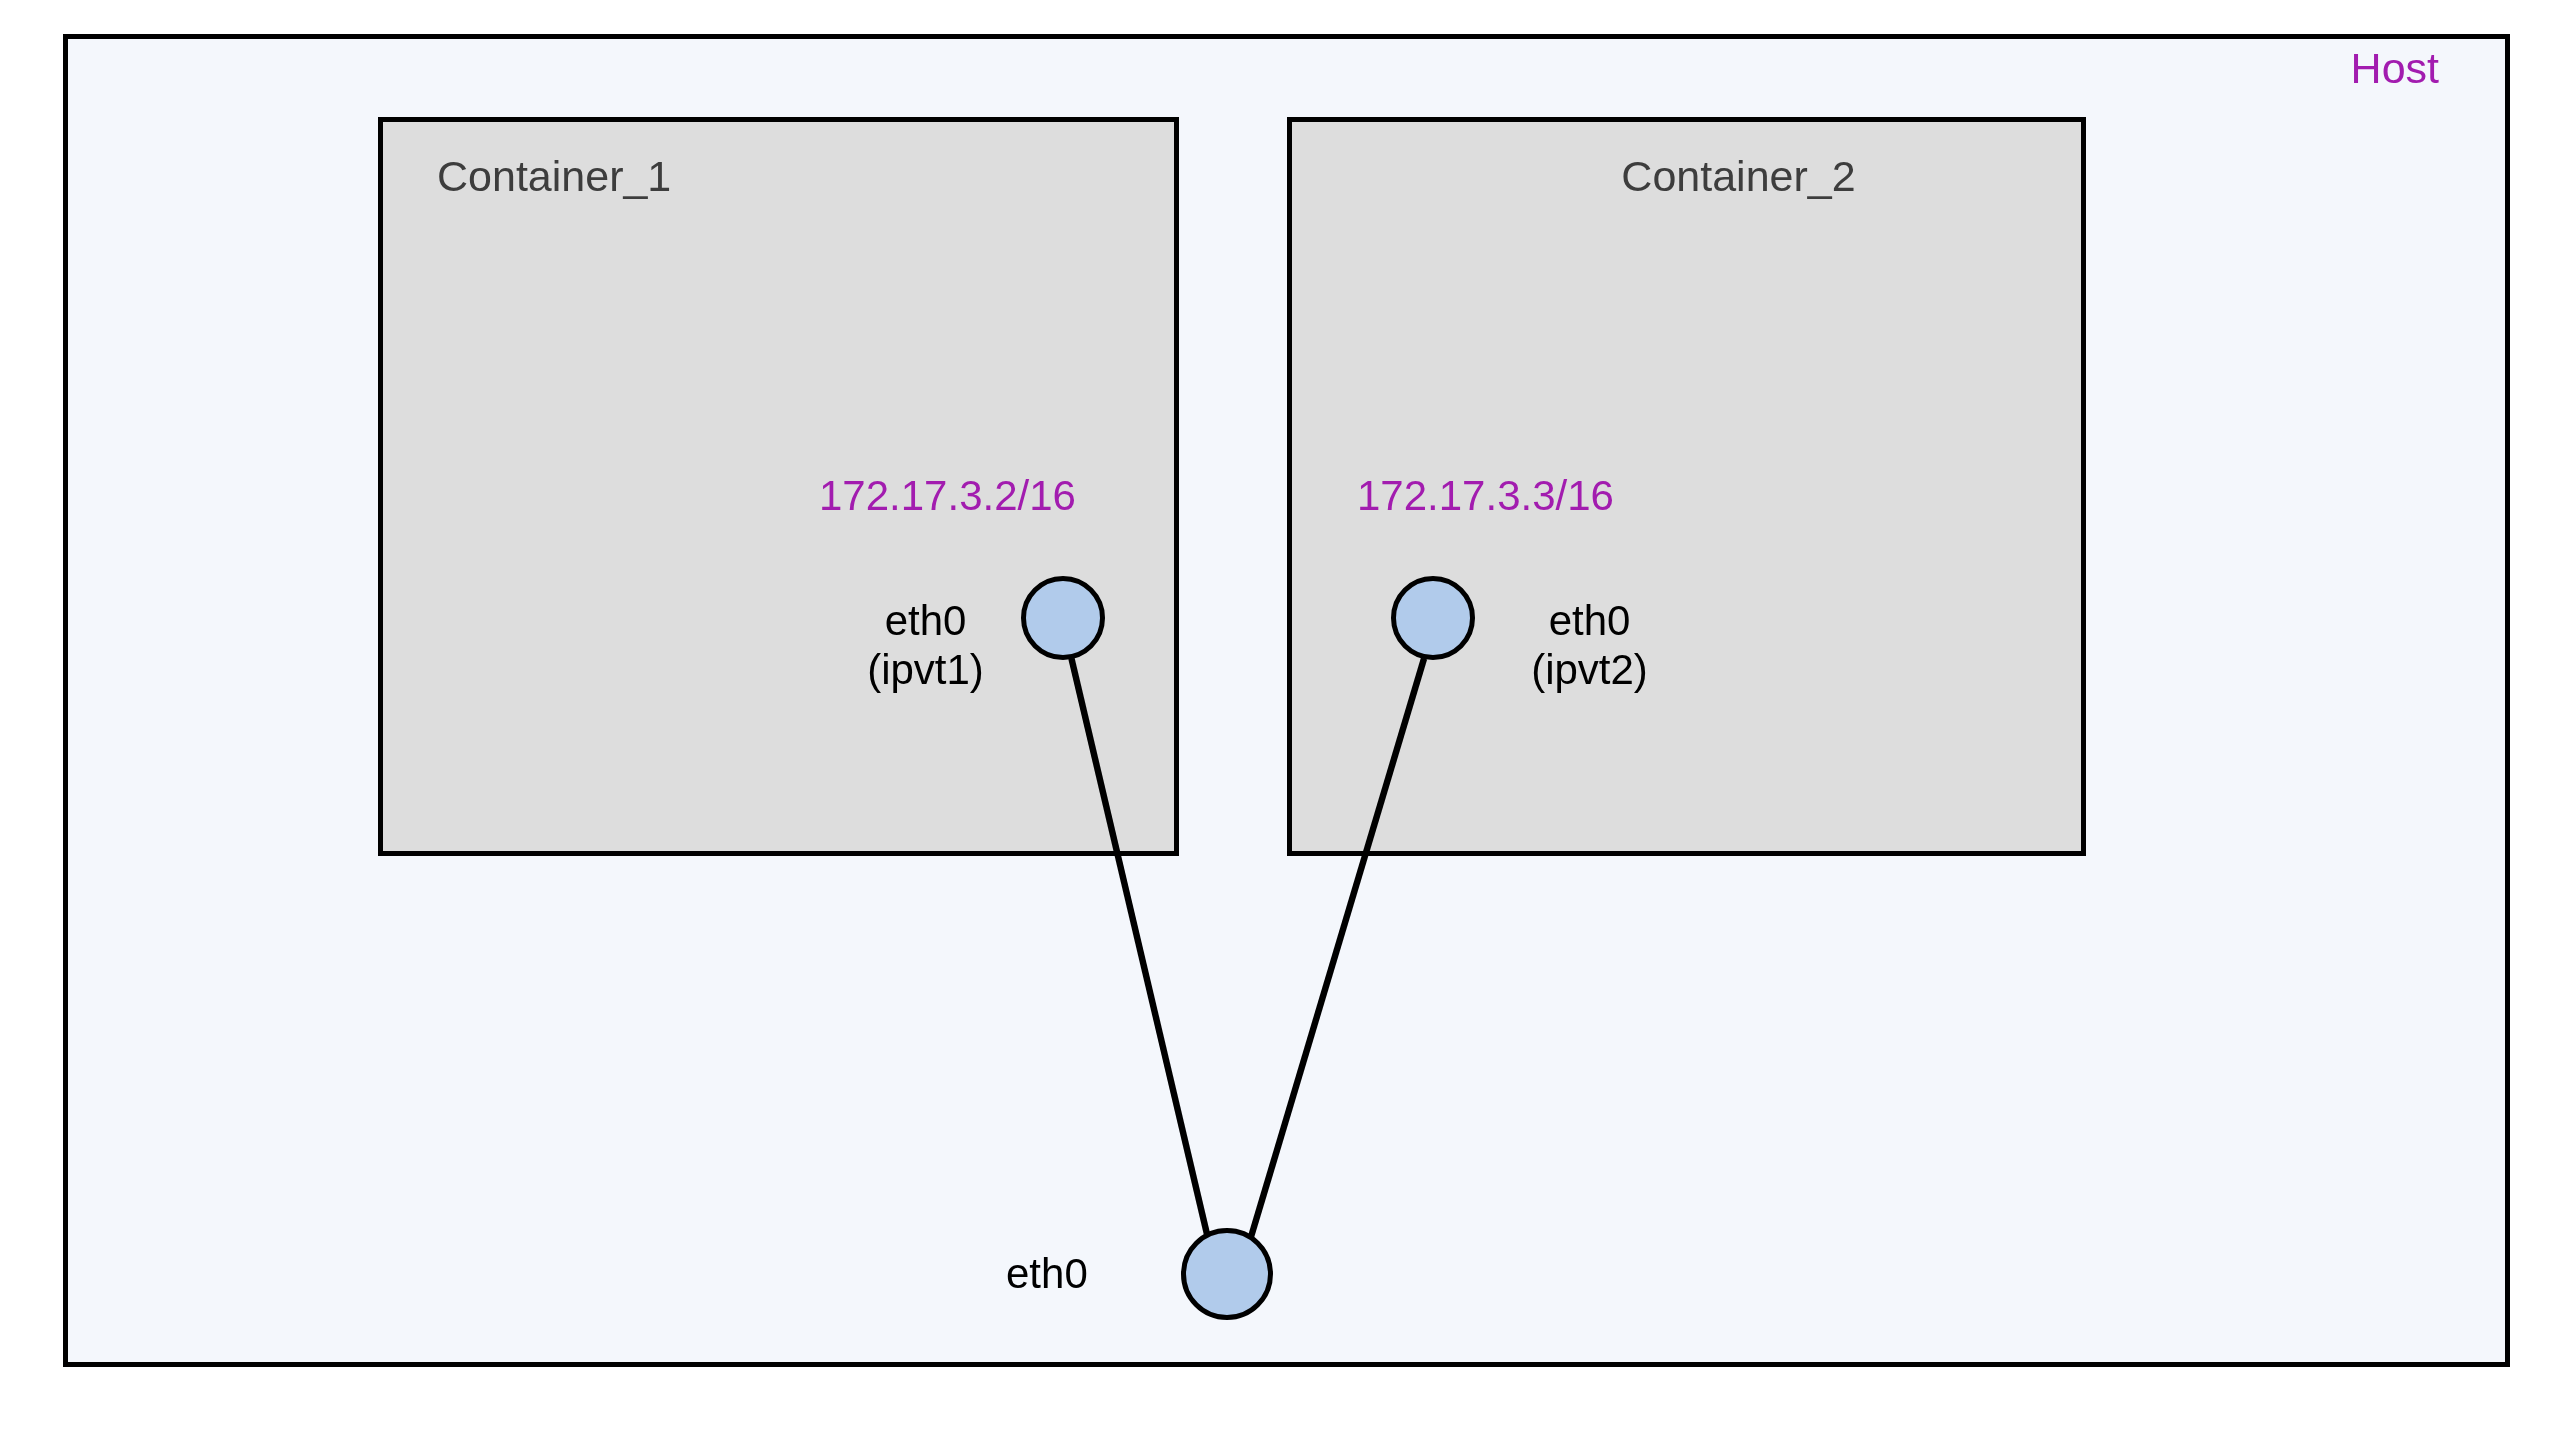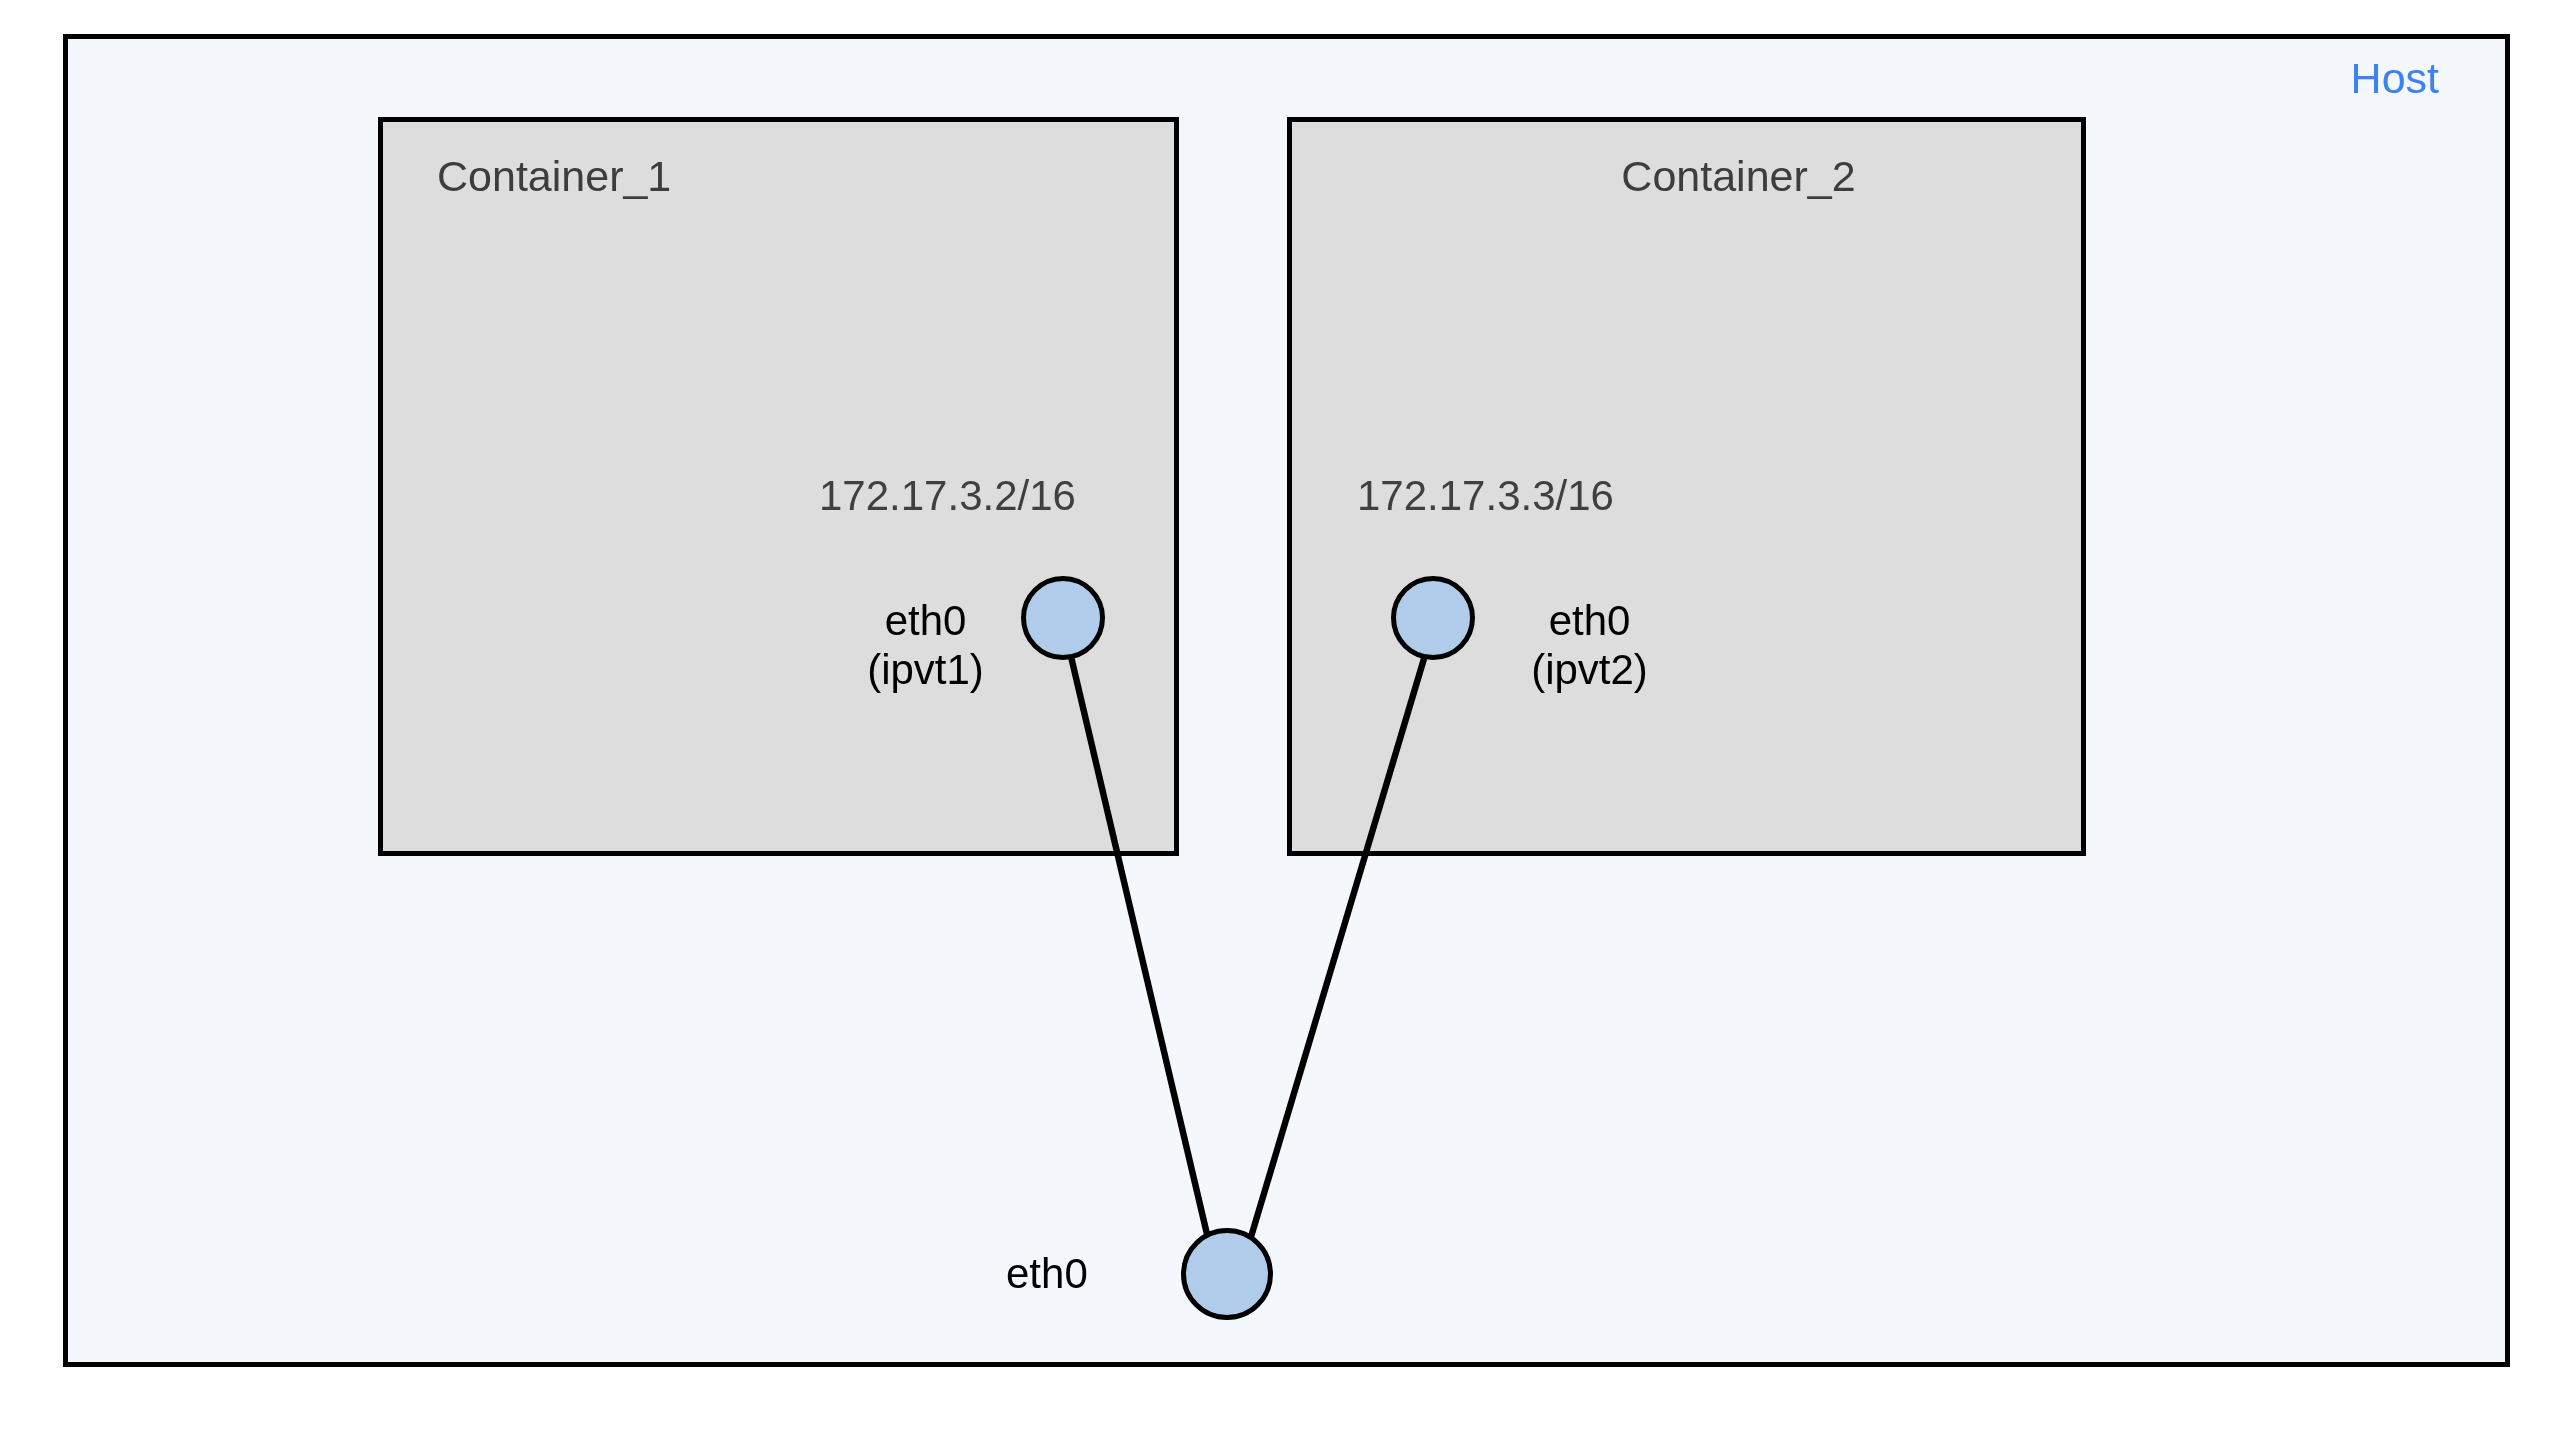--- a/index.html
+++ b/index.html
@@ -29,24 +29,23 @@
     background: #f4f7fc;
     border: 5.6px solid #000000;
   }
   .host-title {
     position: absolute;
     left: 1771px;
     top: 47px;
     width: 668px;
     text-align: right;
     font-size: 43px;
-    color: #3b82f6;
+    color: #a21caf;
     line-height: 1;
     white-space: nowrap;
-    margin-top: 10px;
   }
   
   .container-box {
     position: absolute;
     box-sizing: border-box;
     background: #dddddd;
     border: 5.6px solid #000000;
   }
   .container-1 { left: 378px;  top: 117px; width: 801px; height: 739px; }
   .container-2 { left: 1287px; top: 117px; width: 799px; height: 739px; }
@@ -77,21 +76,21 @@
     background: #b1cbeb;
     border: 5.6px solid #000000;
   }
   .node-ipvt1 { left: 1021px; top: 576px;  width: 84px; height: 84px; }
   .node-ipvt2 { left: 1391px; top: 576px;  width: 84px; height: 84px; }
   .node-hosteth0 { left: 1181px; top: 1228px; width: 92px; height: 92px; }
   
   .ip-label {
     position: absolute;
     font-size: 42px;
-    color: #404040;
+    color: #a21caf;
     line-height: 1;
     white-space: nowrap;
   }
   .ip-1 { left: 819px; top: 475px; }
   .ip-2 { left: 1357px; top: 475px; }
 
   .iface-label {
     position: absolute;
     font-size: 42px;
     color: #000000;

